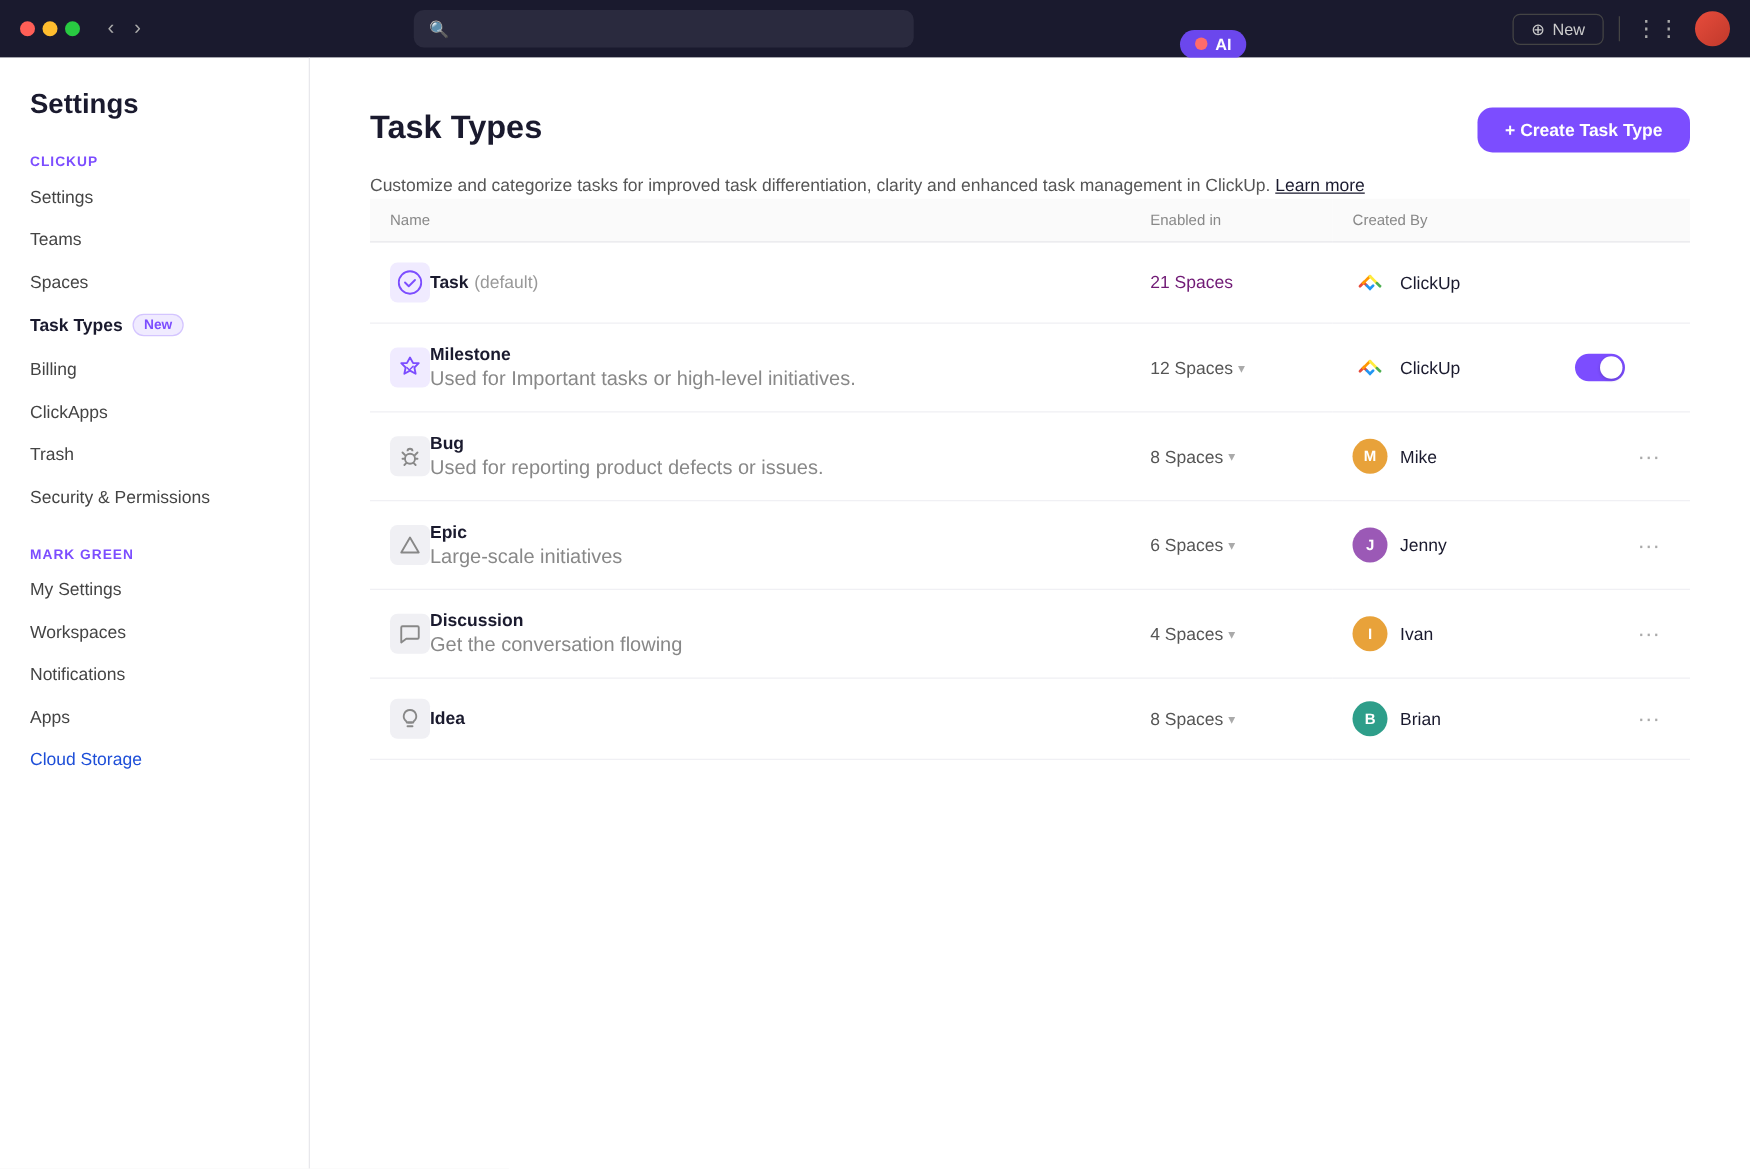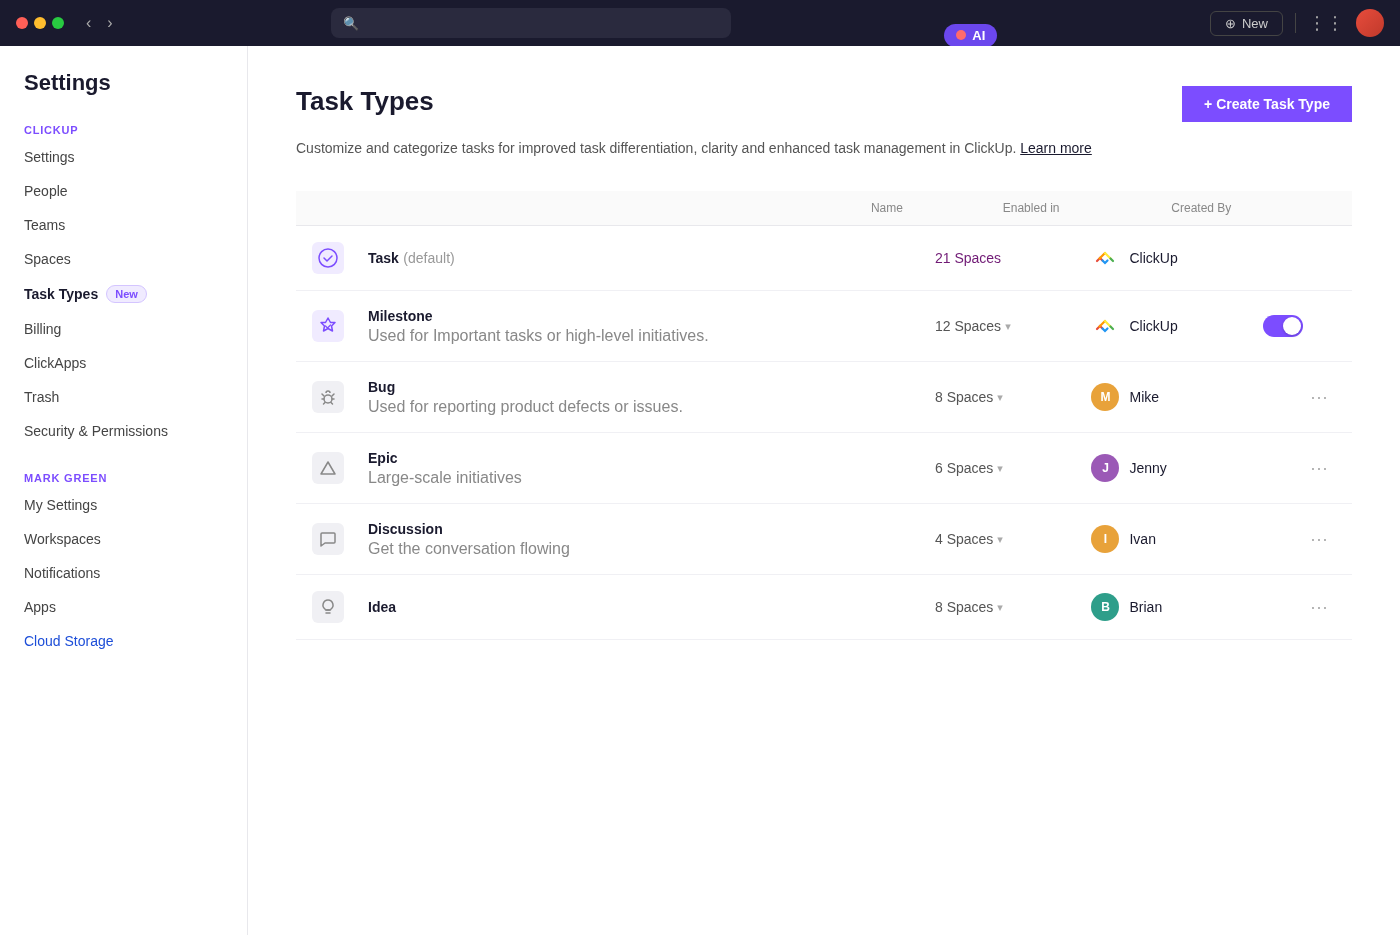--- a/index.html
+++ b/index.html
@@ -31,31 +31,31 @@
     .sidebar-title { font-size: 22px; font-weight: 600; color: #1a1a2e; padding: 0 24px 20px; }
     .sidebar-section-label { font-size: 11px; font-weight: 700; color: #7c4dff; text-transform: uppercase; letter-spacing: 0.8px; padding: 8px 24px 4px; }
     .sidebar-item { display: flex; align-items: center; gap: 8px; padding: 9px 24px; cursor: pointer; color: #444; font-size: 14px; transition: background 0.15s; }
     .sidebar-item.active { color: #1a1a2e; font-weight: 600; }
     .sidebar-item .new-badge { background: #f0ebff; color: #7c4dff; font-size: 11px; font-weight: 600; padding: 2px 8px; border-radius: 10px; border: 1px solid #d4c5ff; }
 
     
     .content { flex: 1; padding: 40px 48px; overflow-y: auto; background: #fff; }
     .page-header { display: flex; align-items: flex-start; justify-content: space-between; margin-bottom: 16px; }
     .page-title { font-size: 26px; font-weight: 700; color: #1a1a2e; }
-    .create-btn { background: #7c4dff; color: white; border: none; border-radius: 0; padding: 10px 22px; font-size: 14px; font-weight: 600; cursor: pointer; display: flex; align-items: center; gap: 6px; white-space: nowrap; }
-    .page-desc { color: #555; font-size: 14px; line-height: 1.5; margin-bottom: 32px; }
+    .create-btn { background: #7c4dff; color: white; border: none; border-radius: 12px; padding: 10px 22px; font-size: 14px; font-weight: 600; cursor: pointer; display: flex; align-items: center; gap: 6px; white-space: nowrap; }
+    .page-desc { color: #555; font-size: 14px; line-height: 1.5; }
     .page-desc a { color: #1a1a2e; text-decoration: underline; cursor: pointer; }
 
     
     .task-table { width: 100%; border-collapse: collapse; }
-    .task-table thead th { text-align: right; font-size: 12px; font-weight: 500; color: #888; padding: 10px 16px; border-bottom: 1px solid #e8e8ec; background: #fafafa; }
+    .task-table thead th { text-align: left; font-size: 12px; font-weight: 500; color: #888; padding: 10px 16px; border-bottom: 1px solid #e8e8ec; background: #fafafa; }
     .task-table thead th:first-child { padding-left: 16px; }
     .task-table tbody tr { border-bottom: 1px solid #f0f0f4; transition: background 0.1s; }
     .task-table tbody td { padding: 16px; vertical-align: middle; }
-    .task-name-cell { display: flex; align-items: center; gap: 24px; }
+    .task-name-cell { display: flex; align-items: center; gap: 0; }
     .task-icon { width: 32px; height: 32px; border-radius: 6px; display: flex; align-items: center; justify-content: center; font-size: 16px; color: #555; background: #f0f0f4; flex-shrink: 0; }
     .task-icon.purple { background: #f0ebff; color: #7c4dff; }
     .task-name { font-size: 14px; font-weight: 600; color: #1a1a2e; }
     .task-default { color: #999; font-weight: 400; font-size: 14px; }
     .task-desc { font-size: 16px; color: #888; margin-top: 2px; }
     .spaces-cell { display: flex; align-items: center; gap: 4px; color: #555; font-size: 14px; cursor: pointer; }
     .spaces-chevron { color: #aaa; font-size: 11px; }
     .creator-cell { display: flex; align-items: center; gap: 10px; font-size: 14px; color: #1a1a2e; }
     .creator-avatar { width: 28px; height: 28px; border-radius: 50%; display: flex; align-items: center; justify-content: center; font-size: 12px; font-weight: 600; color: white; flex-shrink: 0; overflow: hidden; }
     .clickup-logo { width: 28px; height: 28px; display: flex; align-items: center; justify-content: center; }
@@ -100,23 +100,20 @@
 
   <aside class="sidebar">
     <div class="sidebar-title">Settings</div>
 
     <div class="sidebar-section-label">CLICKUP</div>
 
     <div class="sidebar-item">
         <span>Settings</span>
       </div>
     <div class="sidebar-item">
-        <span>People</span>
-      </div>
-    <div class="sidebar-item">
         <span>Teams</span>
       </div>
     <div class="sidebar-item">
         <span>Spaces</span>
       </div>
     <div class="sidebar-item active">
       <span>Task Types</span>
       <span class="new-badge">New</span>
     </div>
     <div class="sidebar-item">

